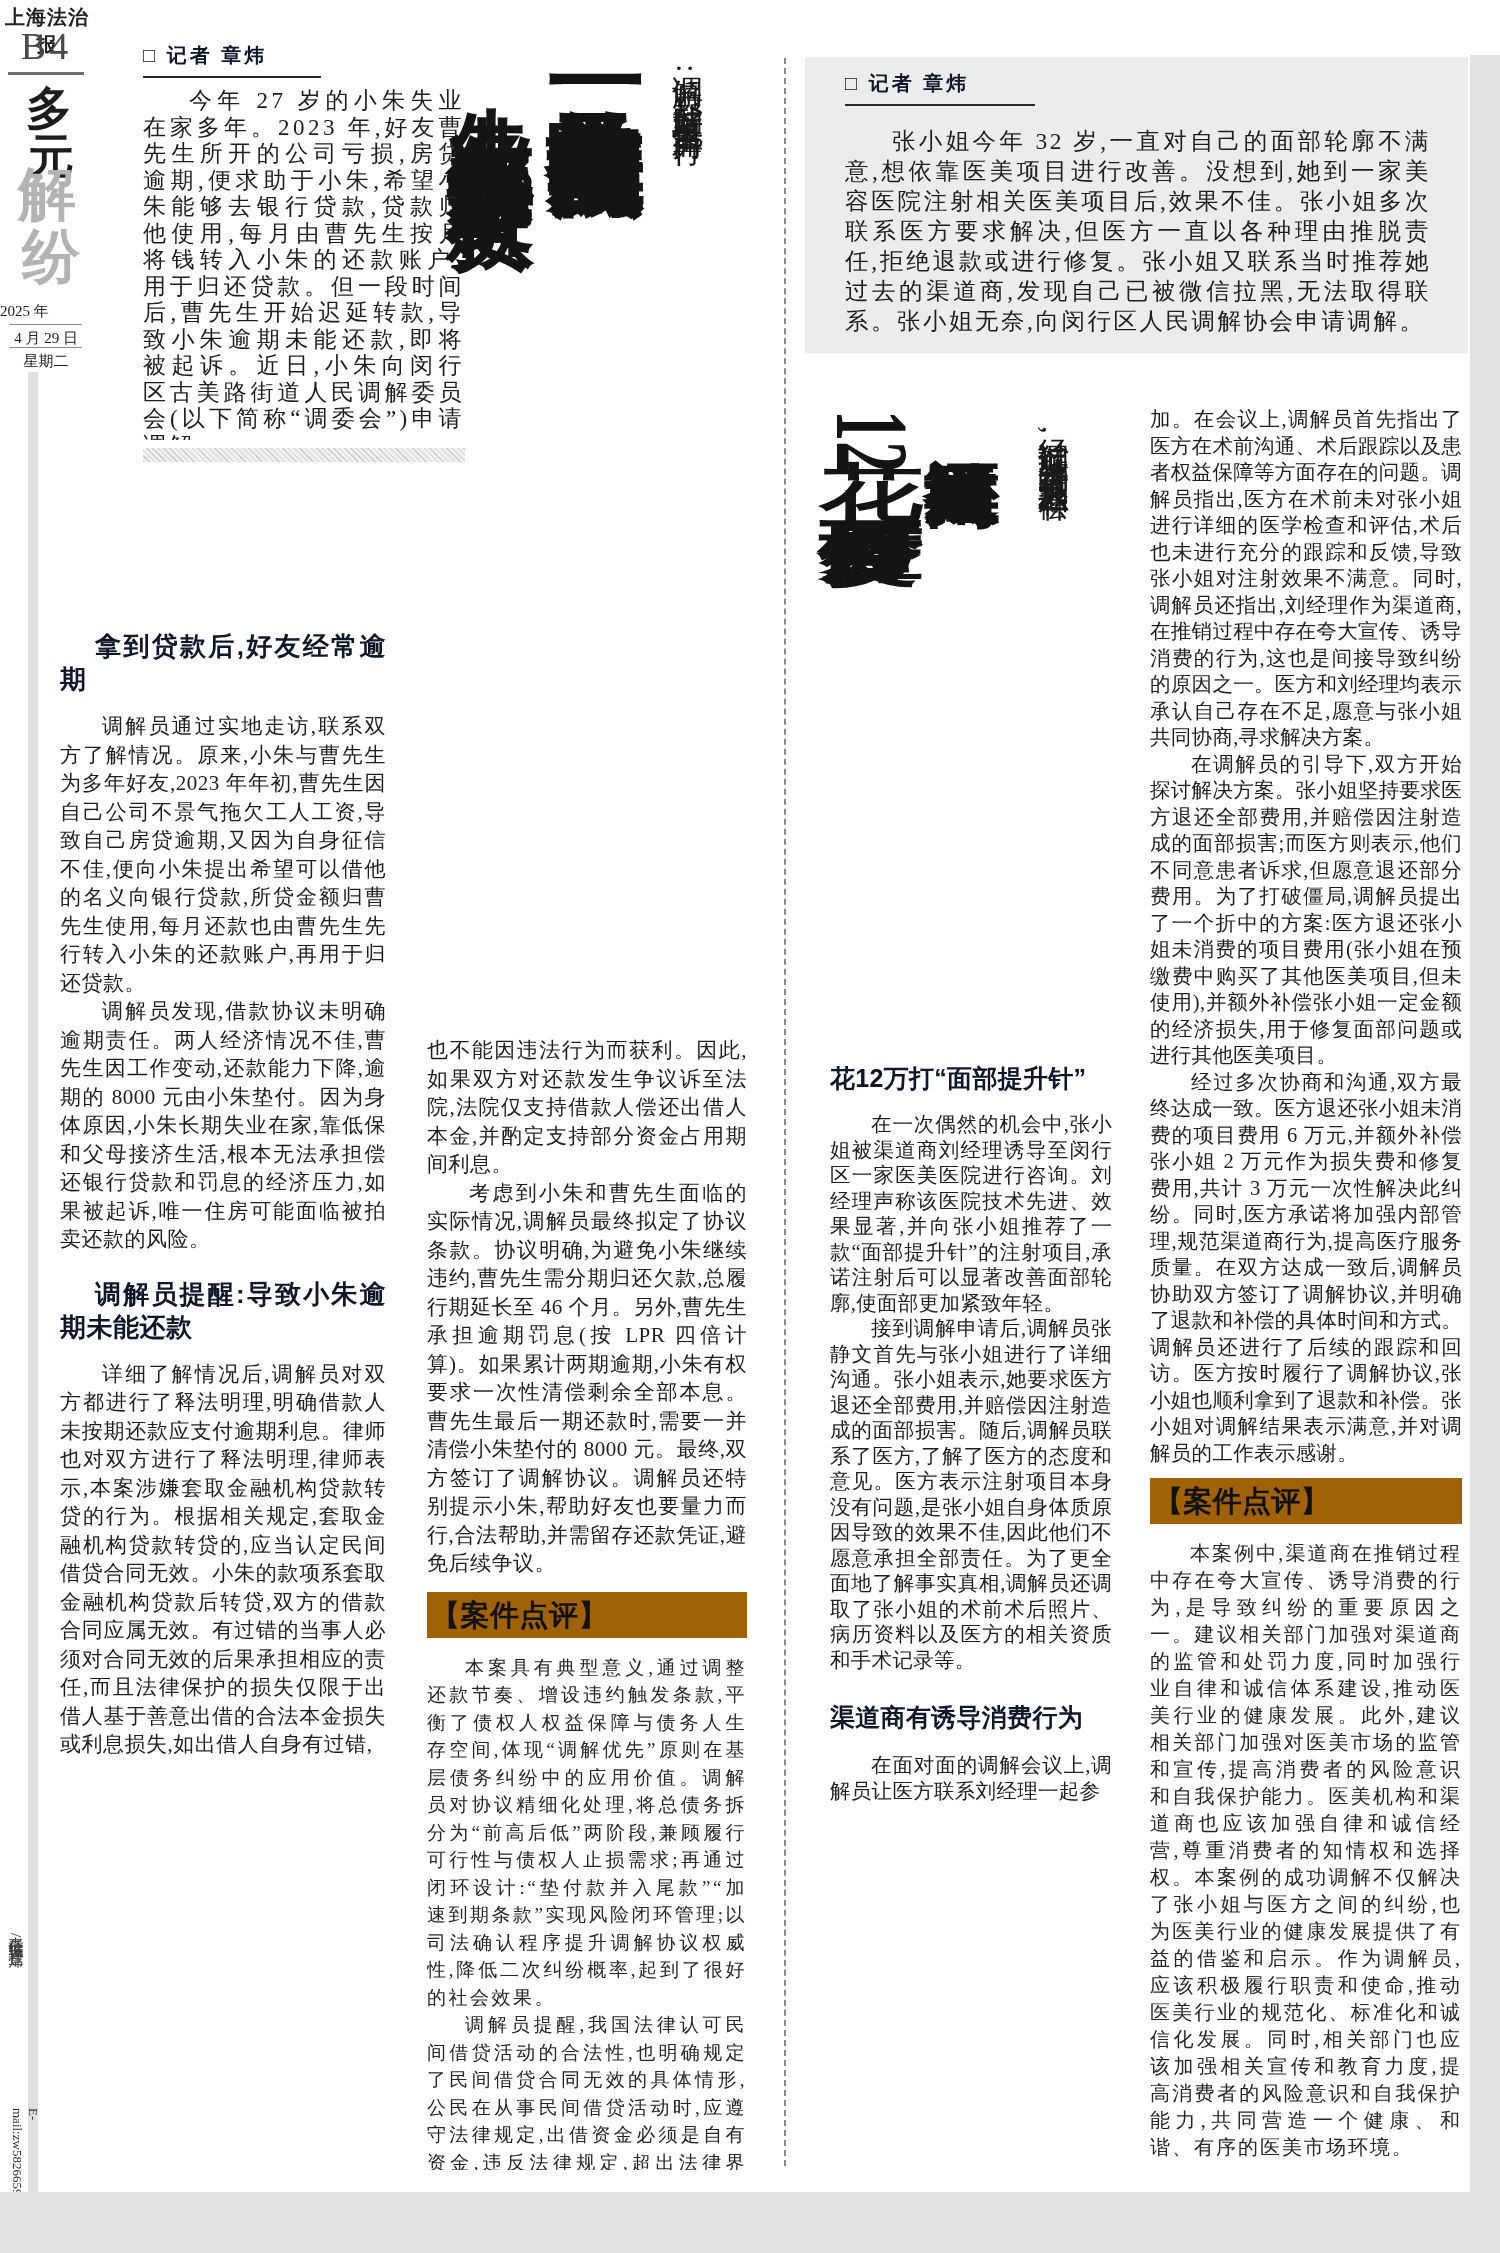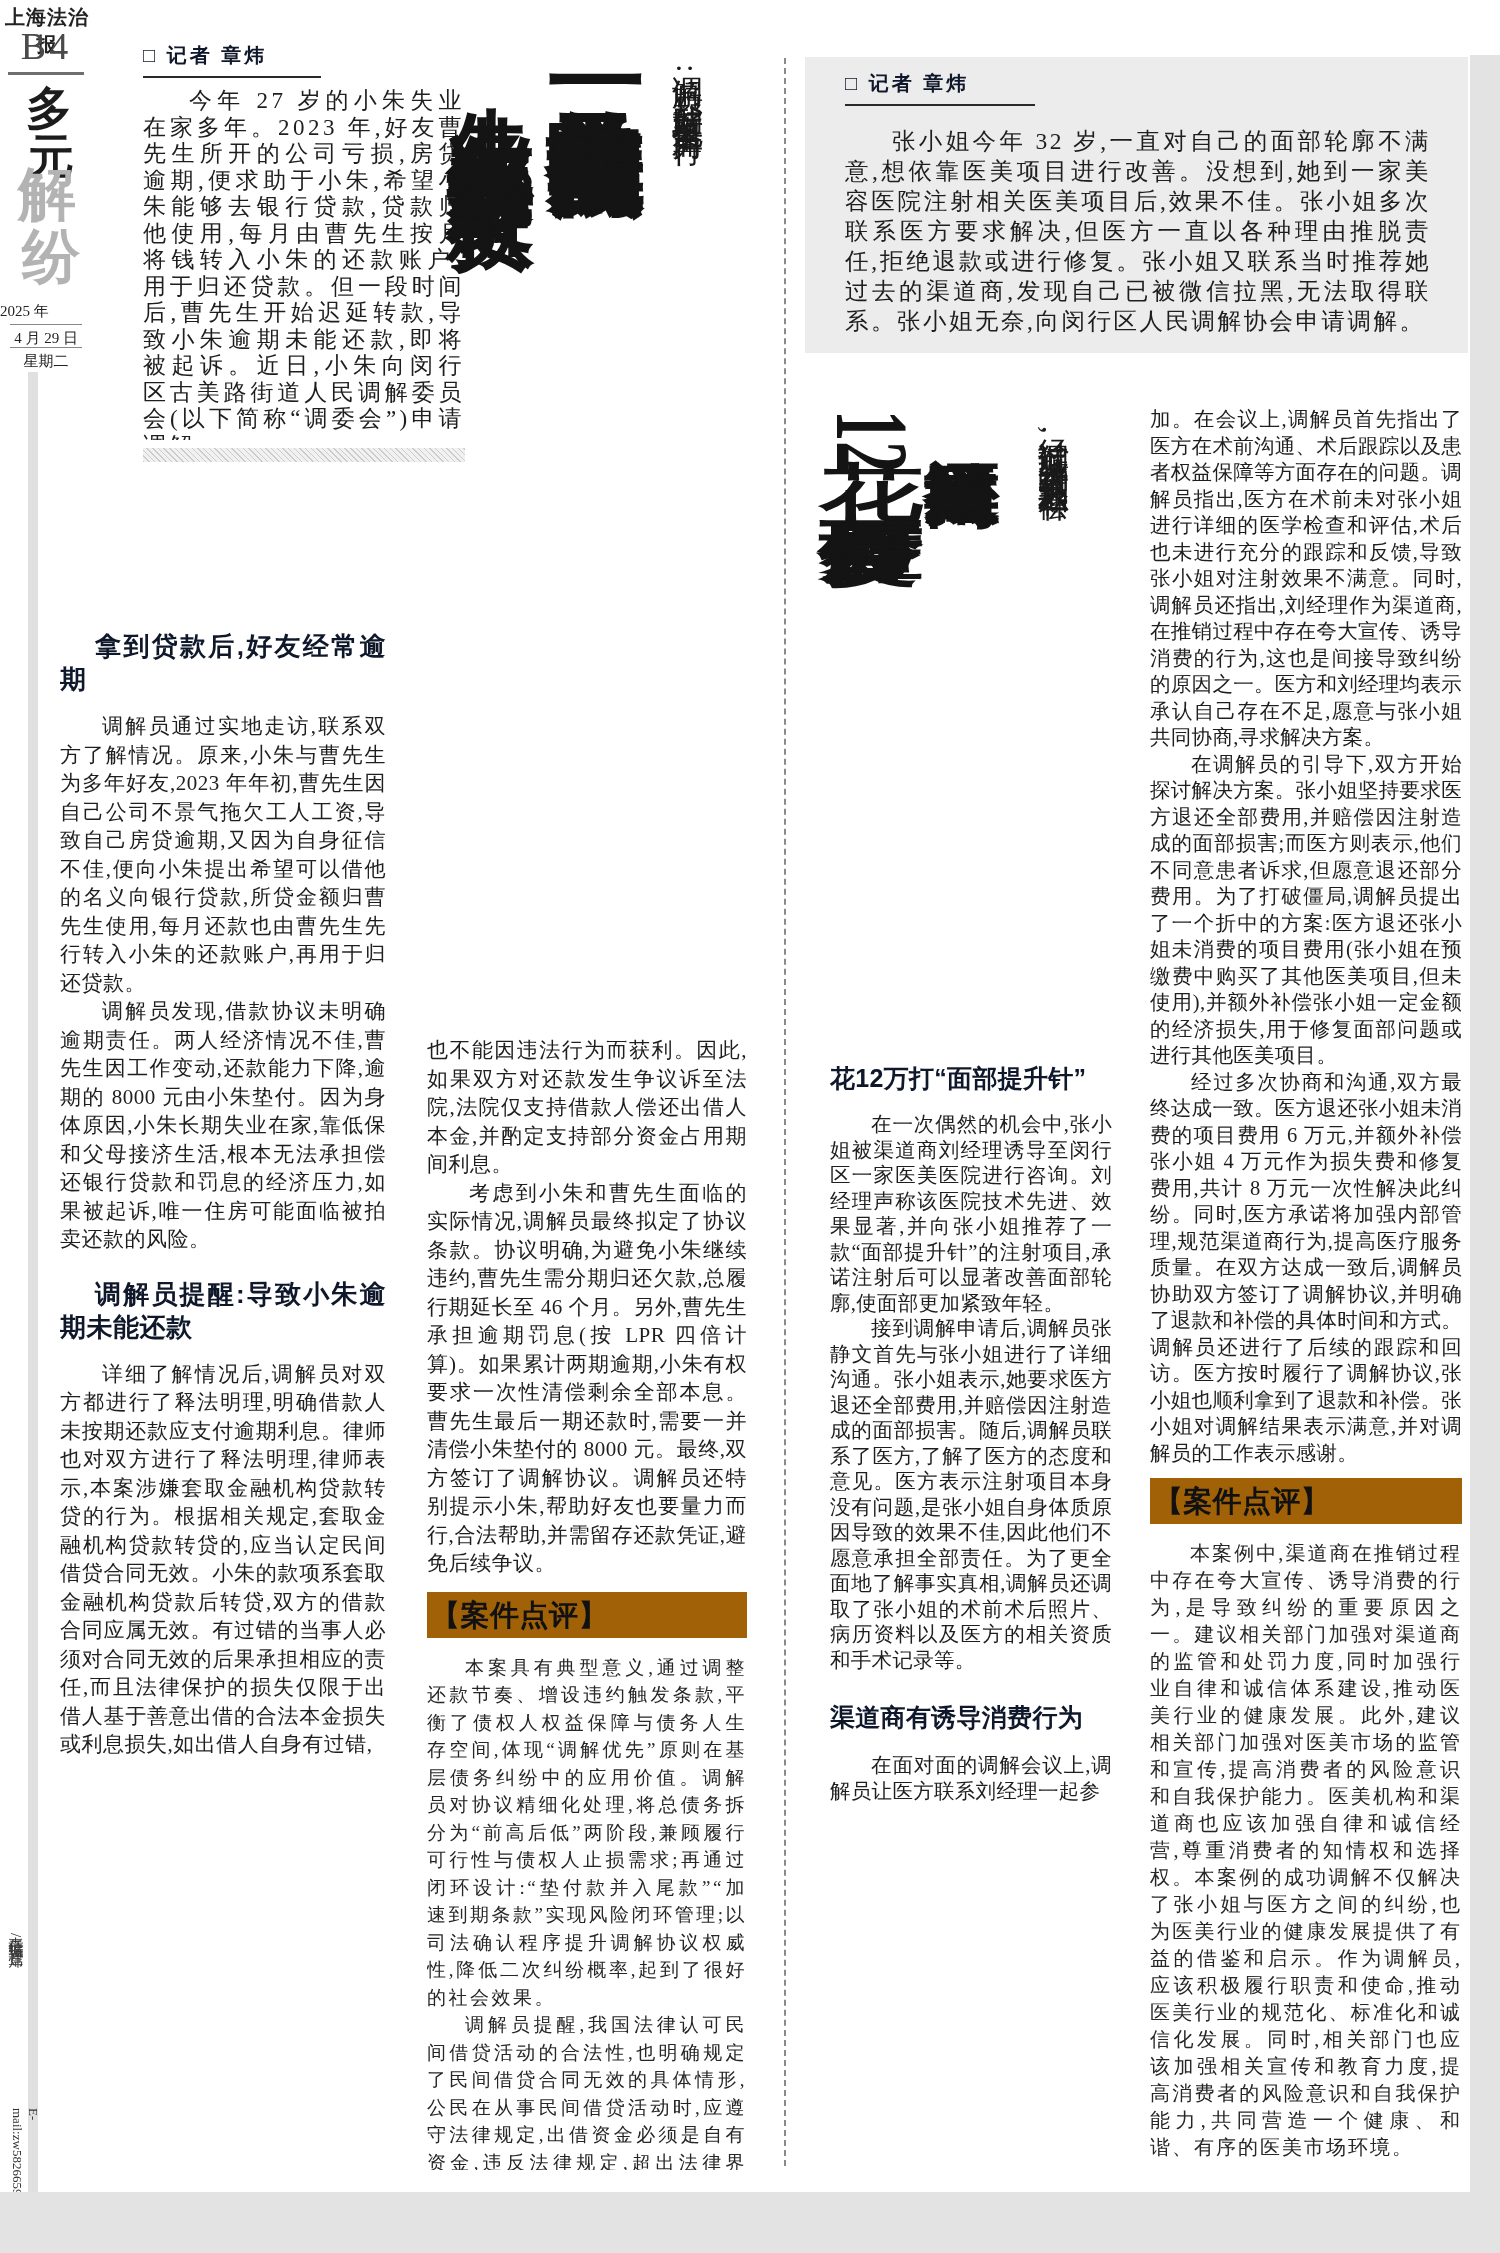--- a/index.html
+++ b/index.html
@@ -93,18 +93,18 @@
     <div class="hei" style="font-size:25px;line-height:32px;margin-bottom:18px;">花12万打“面部提升针”</div>
     <p>在一次偶然的机会中,张小姐被渠道商刘经理诱导至闵行区一家医美医院进行咨询。刘经理声称该医院技术先进、效果显著,并向张小姐推荐了一款“面部提升针”的注射项目,承诺注射后可以显著改善面部轮廓,使面部更加紧致年轻。</p>
     <p>接到调解申请后,调解员张静文首先与张小姐进行了详细沟通。张小姐表示,她要求医方退还全部费用,并赔偿因注射造成的面部损害。随后,调解员联系了医方,了解了医方的态度和意见。医方表示注射项目本身没有问题,是张小姐自身体质原因导致的效果不佳,因此他们不愿意承担全部责任。为了更全面地了解事实真相,调解员还调取了张小姐的术前术后照片、病历资料以及医方的相关资质和手术记录等。</p>
     <div class="hei" style="font-size:25px;line-height:32px;margin:28px 0 20px 0;">渠道商有诱导消费行为</div>
     <p>在面对面的调解会议上,调解员让医方联系刘经理一起参</p>
   </div>
 
   <div class="abs jt bodyR2" style="left:1150px;top:406px;width:312px;height:1786px;overflow:hidden;">
     <p class="noind">加。在会议上,调解员首先指出了医方在术前沟通、术后跟踪以及患者权益保障等方面存在的问题。调解员指出,医方在术前未对张小姐进行详细的医学检查和评估,术后也未进行充分的跟踪和反馈,导致张小姐对注射效果不满意。同时,调解员还指出,刘经理作为渠道商,在推销过程中存在夸大宣传、诱导消费的行为,这也是间接导致纠纷的原因之一。医方和刘经理均表示承认自己存在不足,愿意与张小姐共同协商,寻求解决方案。</p>
     <p>在调解员的引导下,双方开始探讨解决方案。张小姐坚持要求医方退还全部费用,并赔偿因注射造成的面部损害;而医方则表示,他们不同意患者诉求,但愿意退还部分费用。为了打破僵局,调解员提出了一个折中的方案:医方退还张小姐未消费的项目费用(张小姐在预缴费中购买了其他医美项目,但未使用),并额外补偿张小姐一定金额的经济损失,用于修复面部问题或进行其他医美项目。</p>
-    <p>经过多次协商和沟通,双方最终达成一致。医方退还张小姐未消费的项目费用 6 万元,并额外补偿张小姐 4 万元作为损失费和修复费用,共计 8 万元一次性解决此纠纷。同时,医方承诺将加强内部管理,规范渠道商行为,提高医疗服务质量。在双方达成一致后,调解员协助双方签订了调解协议,并明确了退款和补偿的具体时间和方式。调解员还进行了后续的跟踪和回访。医方按时履行了调解协议,张小姐也顺利拿到了退款和补偿。张小姐对调解结果表示满意,并对调解员的工作表示感谢。</p>
+    <p>经过多次协商和沟通,双方最终达成一致。医方退还张小姐未消费的项目费用 6 万元,并额外补偿张小姐 2 万元作为损失费和修复费用,共计 3 万元一次性解决此纠纷。同时,医方承诺将加强内部管理,规范渠道商行为,提高医疗服务质量。在双方达成一致后,调解员协助双方签订了调解协议,并明确了退款和补偿的具体时间和方式。调解员还进行了后续的跟踪和回访。医方按时履行了调解协议,张小姐也顺利拿到了退款和补偿。张小姐对调解结果表示满意,并对调解员的工作表示感谢。</p>
     <div class="combar" style="margin-top:12px;">【案件点评】</div>
     <p class="kaiR" style="margin-top:16px;">本案例中,渠道商在推销过程中存在夸大宣传、诱导消费的行为,是导致纠纷的重要原因之一。建议相关部门加强对渠道商的监管和处罚力度,同时加强行业自律和诚信体系建设,推动医美行业的健康发展。此外,建议相关部门加强对医美市场的监管和宣传,提高消费者的风险意识和自我保护能力。医美机构和渠道商也应该加强自律和诚信经营,尊重消费者的知情权和选择权。本案例的成功调解不仅解决了张小姐与医方之间的纠纷,也为医美行业的健康发展提供了有益的借鉴和启示。作为调解员,应该积极履行职责和使命,推动医美行业的规范化、标准化和诚信化发展。同时,相关部门也应该加强相关宣传和教育力度,提高消费者的风险意识和自我保护能力,共同营造一个健康、和谐、有序的医美市场环境。</p>
   </div>
 
 </div>
 
 </body></html>

